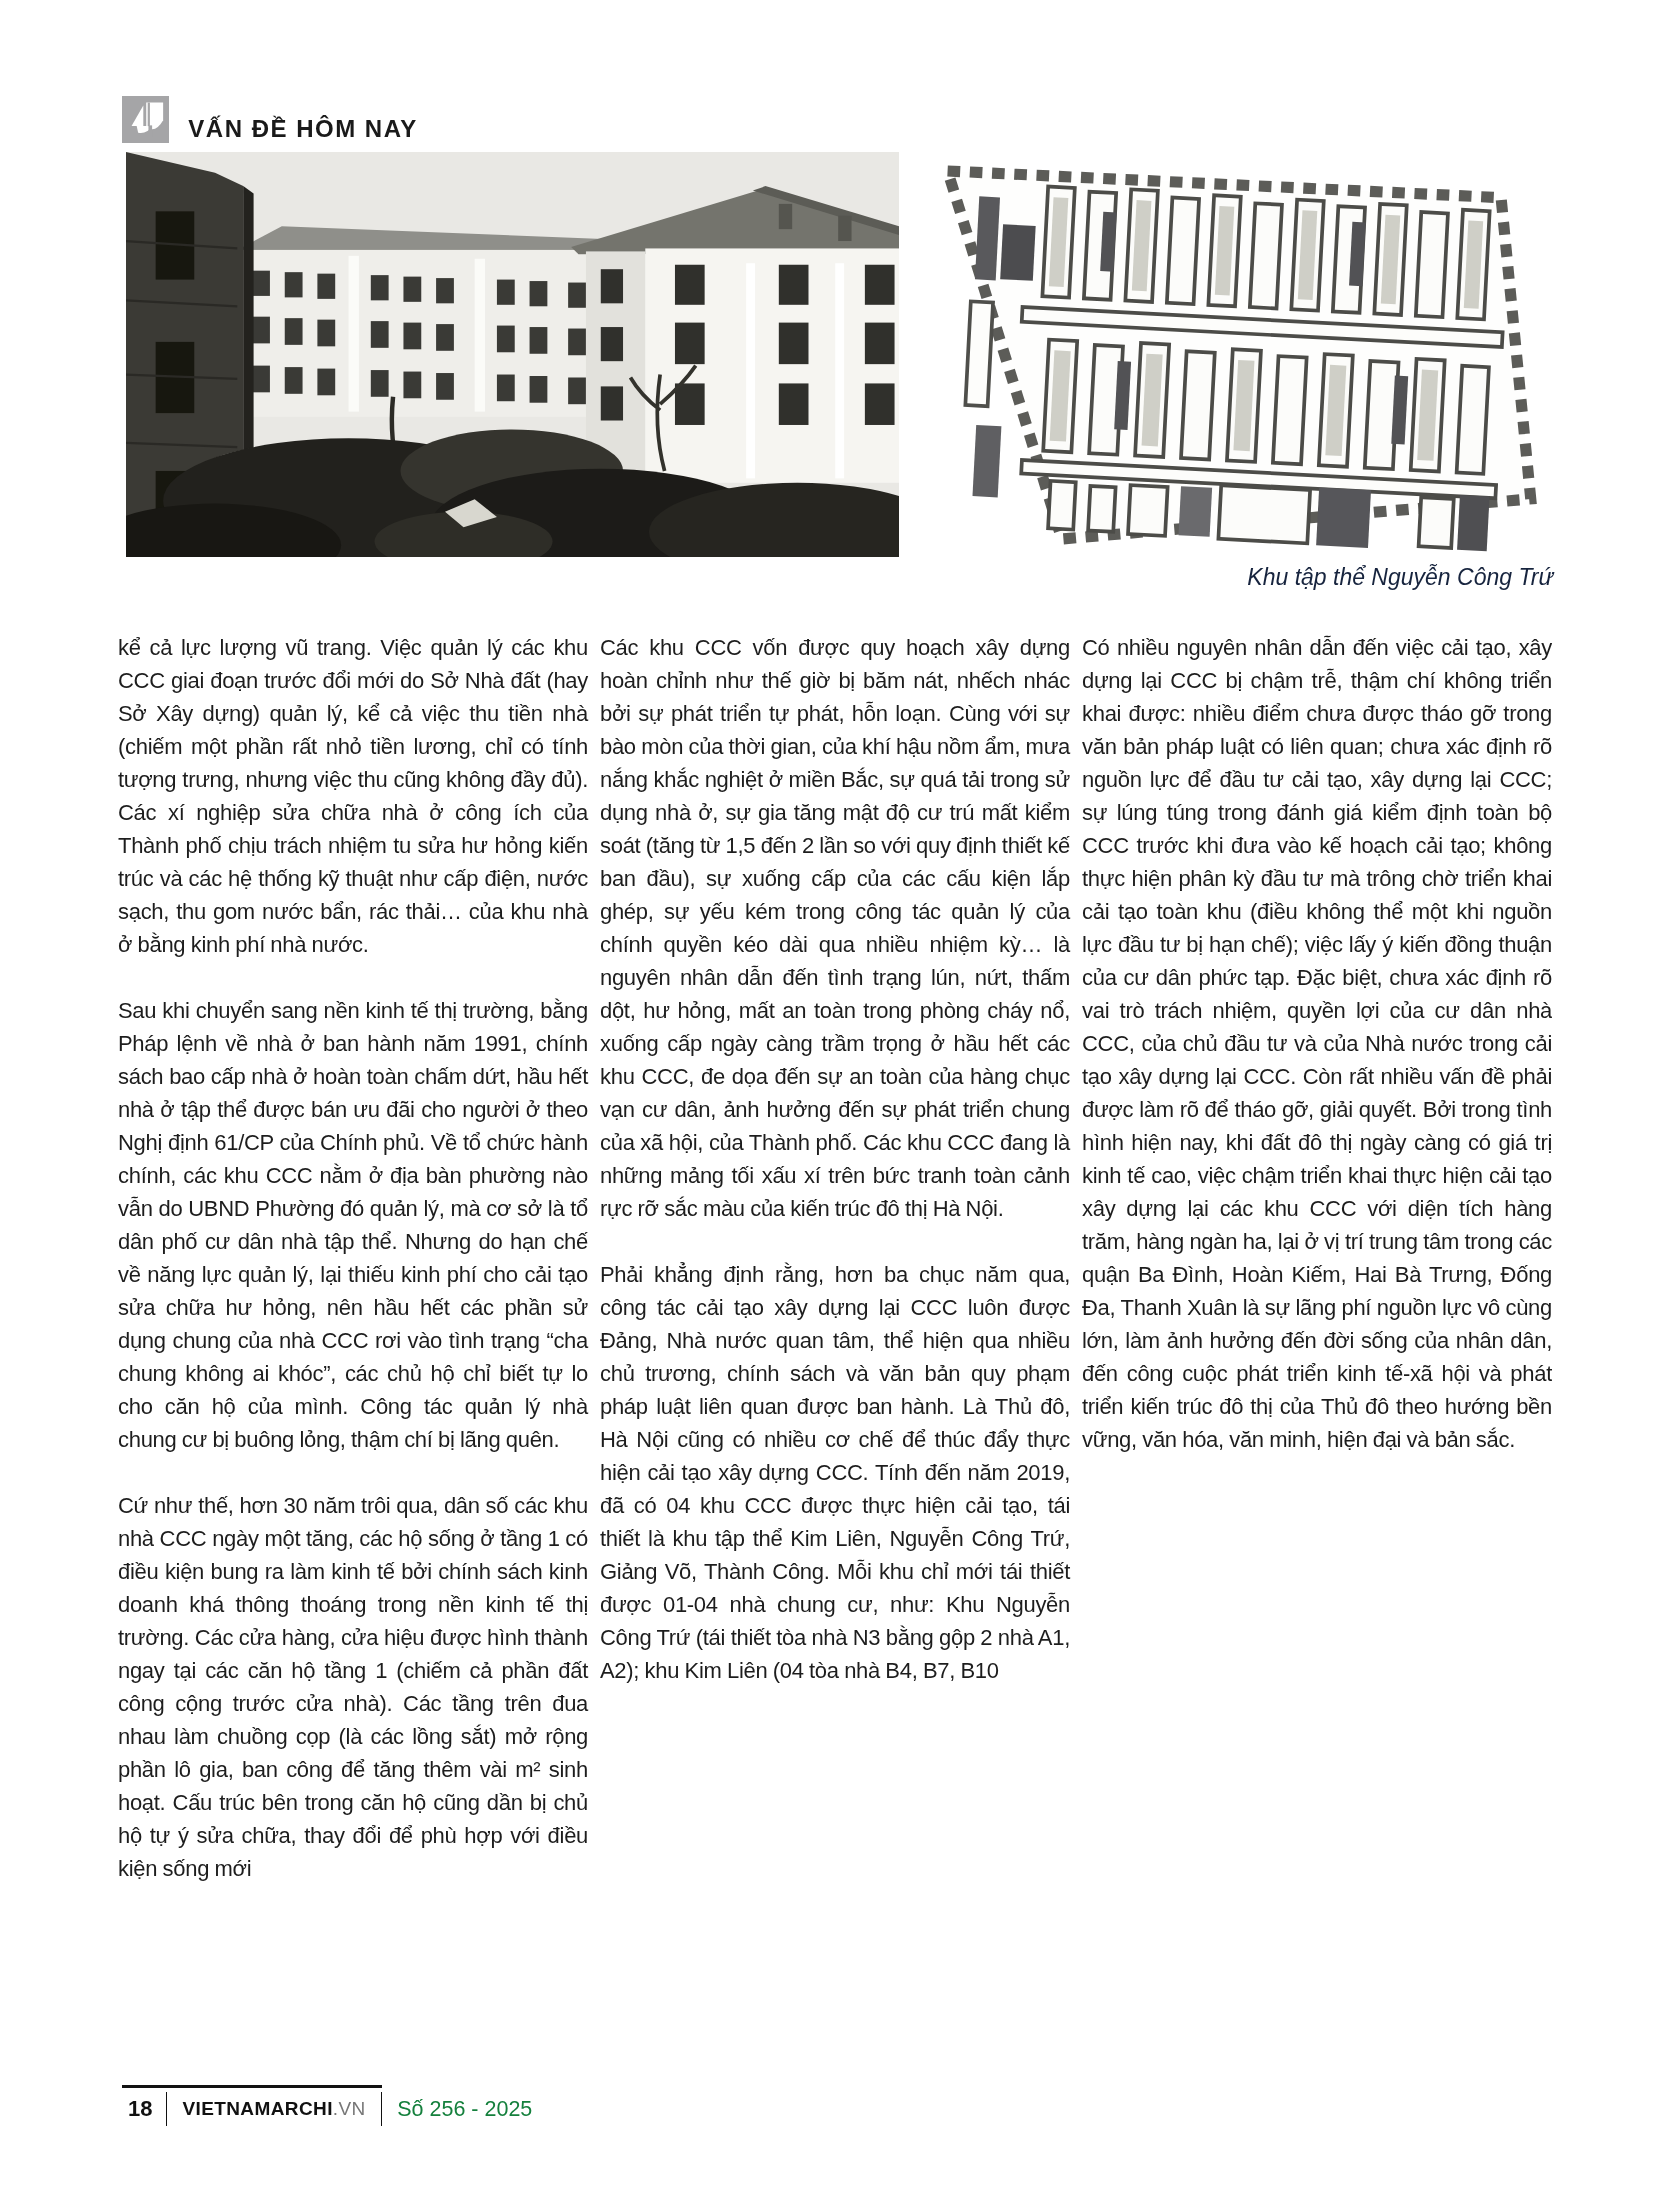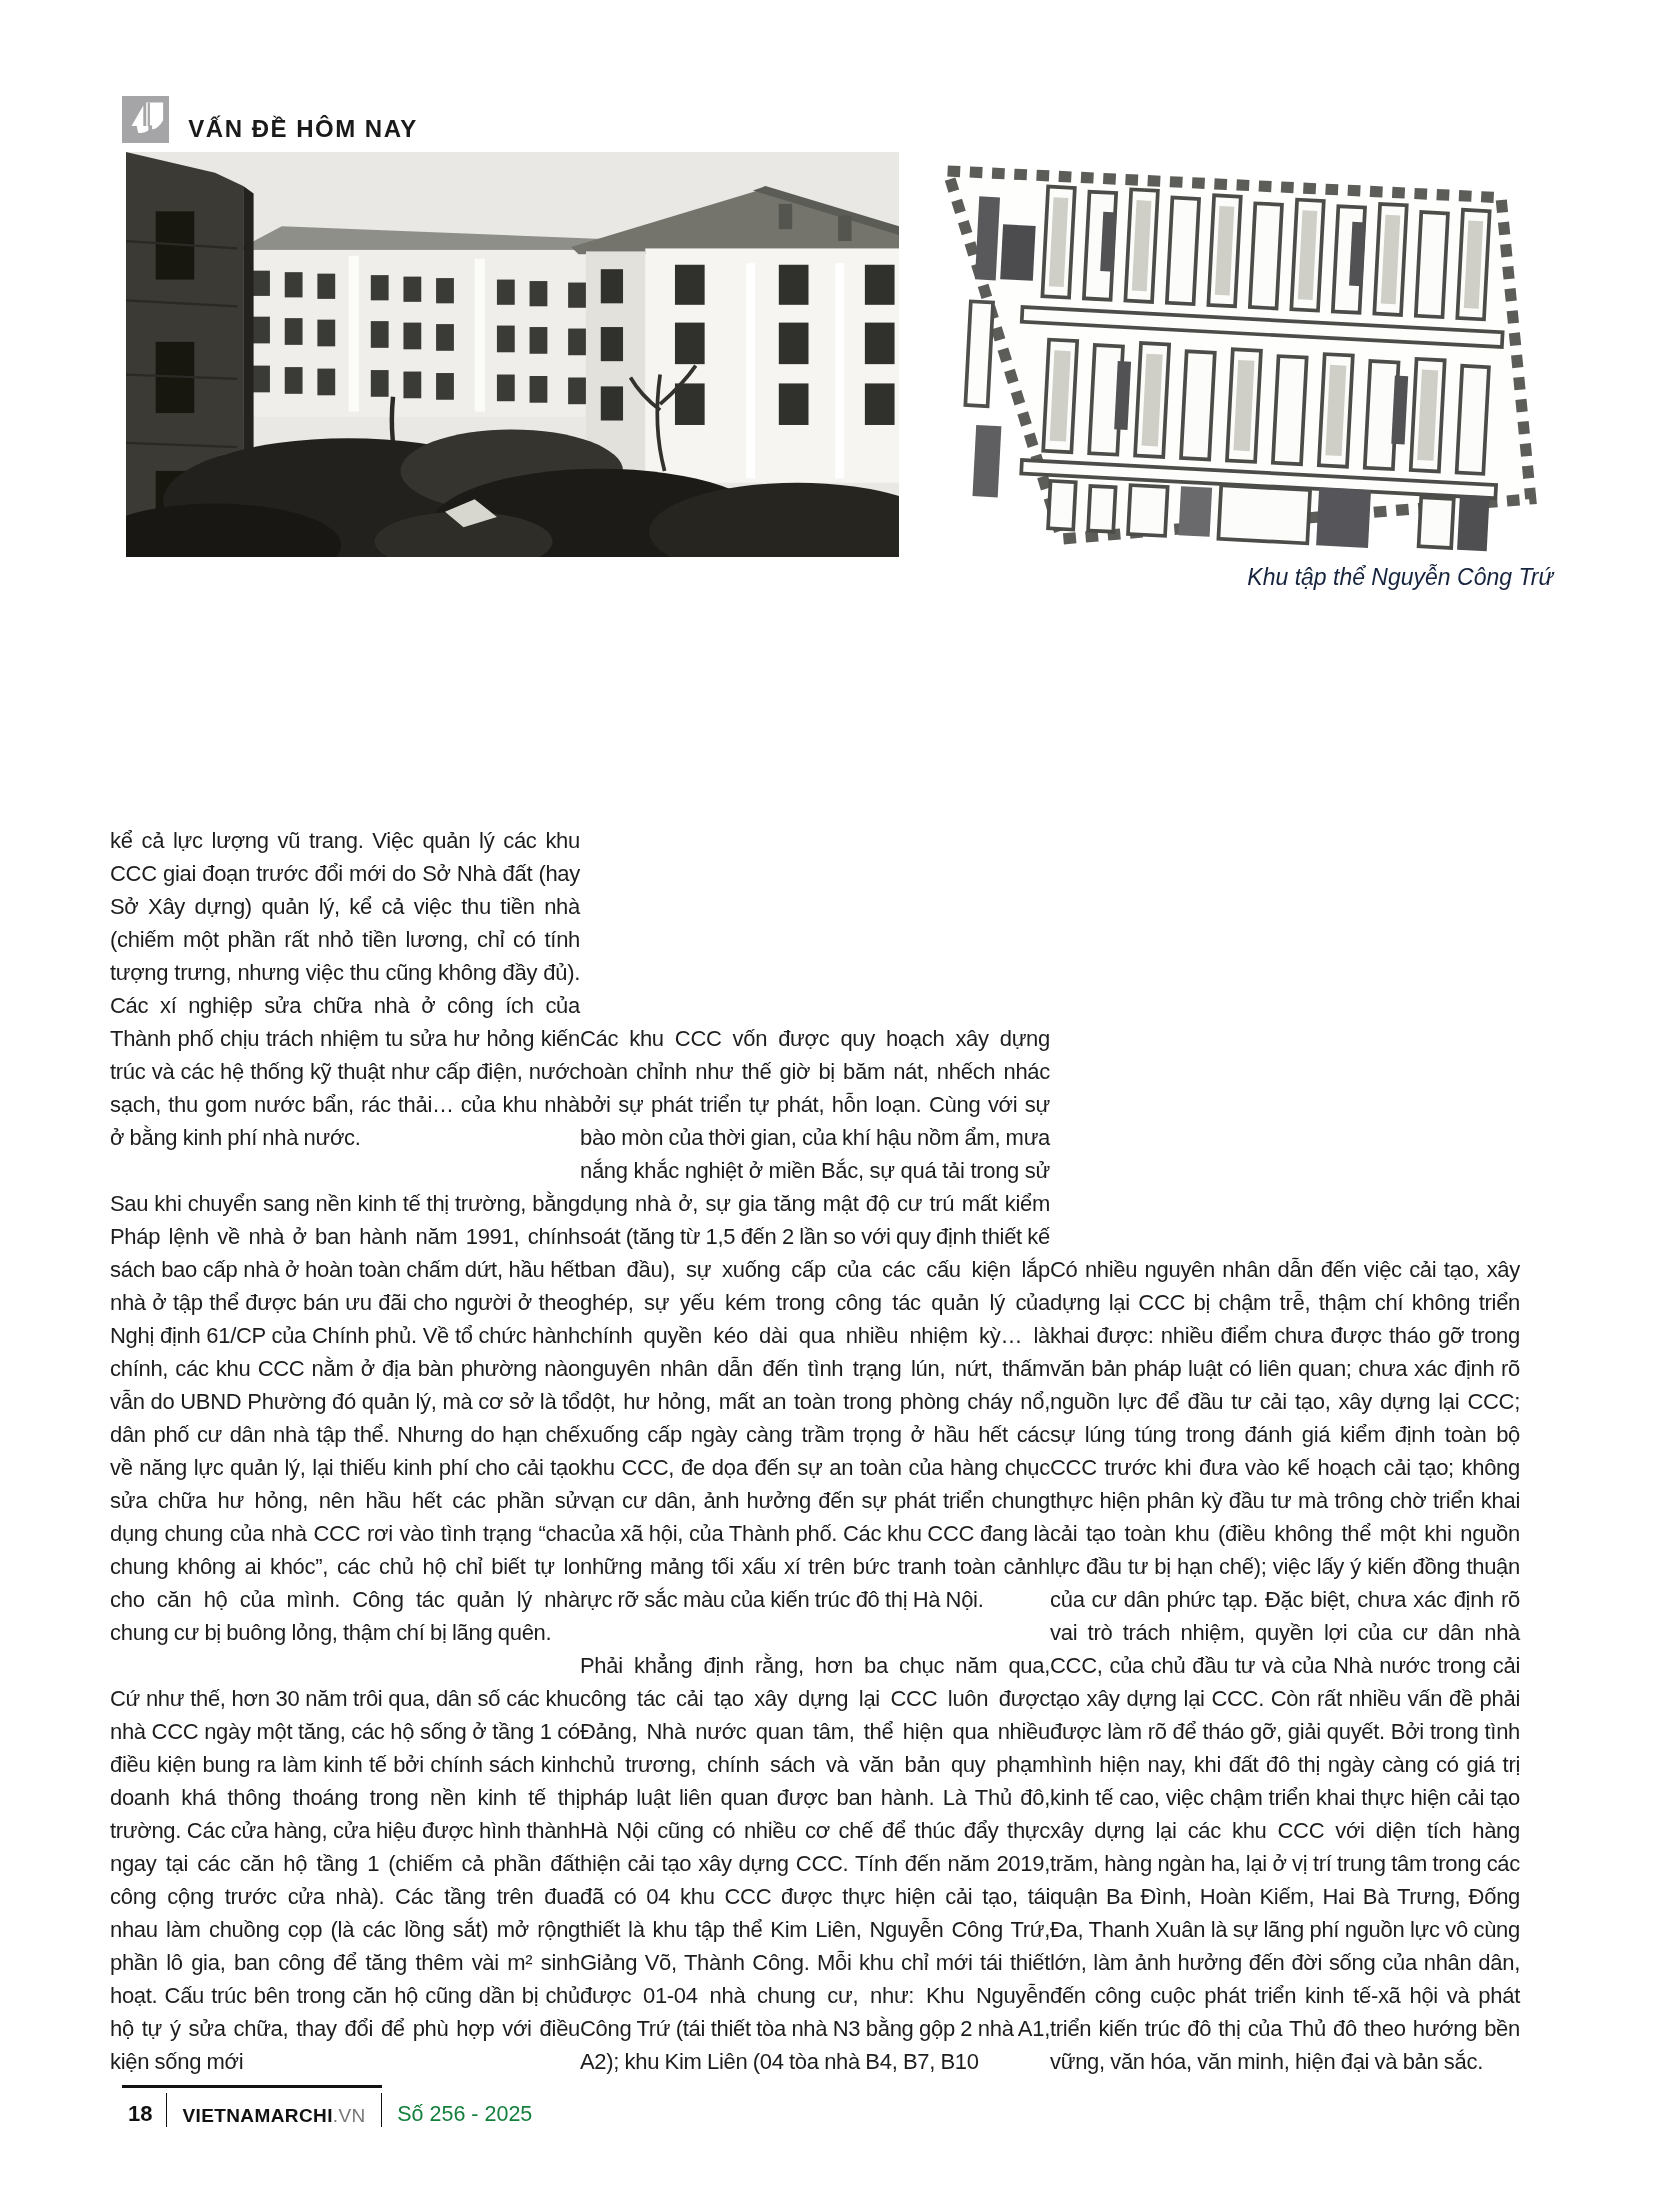--- a/index.html
+++ b/index.html
@@ -11,37 +11,37 @@
   .header{position:absolute;left:122px;top:96px;display:flex;align-items:flex-end;gap:19.3px;}
   .logo{width:47px;height:47px;flex:0 0 auto;}
   .section-label{font-size:24px;font-weight:bold;letter-spacing:1.5px;color:#1a1a1a;}
   
   .photo-fig{position:absolute;left:126px;top:152px;width:773px;height:405px;overflow:hidden;}
   .map-fig{position:absolute;left:909px;top:147px;width:644px;height:410px;overflow:hidden;background:#fff;}
   .photo-fig svg,.map-fig svg{display:block;width:100%;height:100%;}
   .caption{position:absolute;top:564px;right:123px;font-style:italic;font-size:23px;color:#17243e;letter-spacing:0;}
   
   .columns{
-    position:absolute;left:110px;top:631px;width:1434px;height:1447px;
-    display:flex;overflow:hidden;align-items:flex-end;
+    position:absolute;left:118px;top:631px;width:1434px;height:1447px;
+    display:flex;gap:12px;overflow:hidden;
   }
   .col{width:470px;flex:0 0 auto;}
   .col p{
     margin:0;font-size:22px;line-height:33px;text-align:justify;
     letter-spacing:-0.3px;word-spacing:-0.4px;color:#1d1d1d;font-weight:300;
   }
   .col p + p{margin-top:33px;}
   .sec-heading{
     margin:33px 0 0 0;font-size:23px;line-height:34px;font-weight:bold;
     text-align:justify;letter-spacing:-0.1px;color:#0f0f0f;
   }
   .sec-heading + p{margin-top:33px;}
   
   .footer-rule{position:absolute;left:122px;top:2085px;width:260px;height:3px;background:#121212;}
-  .footer{position:absolute;left:122px;top:2091px;display:flex;align-items:flex-end;height:36px;}
+  .footer{position:absolute;left:122px;top:2091px;display:flex;align-items:center;height:36px;}
   .page-num{font-weight:bold;font-size:22px;color:#111;padding:0 13.4px 0 6px;}
   .fdiv{width:1.5px;height:34px;background:#111;}
   .site-wrap{padding:0 15px;font-size:19px;letter-spacing:0.4px;}
   .site{font-weight:bold;color:#111;}
   .site-tld{font-weight:normal;color:#777;}
   .issue{font-weight:normal;font-size:21.5px;color:#15803d;padding:0 10.4px 0 15px;}
 </style>
 </head>
 <body>
 

